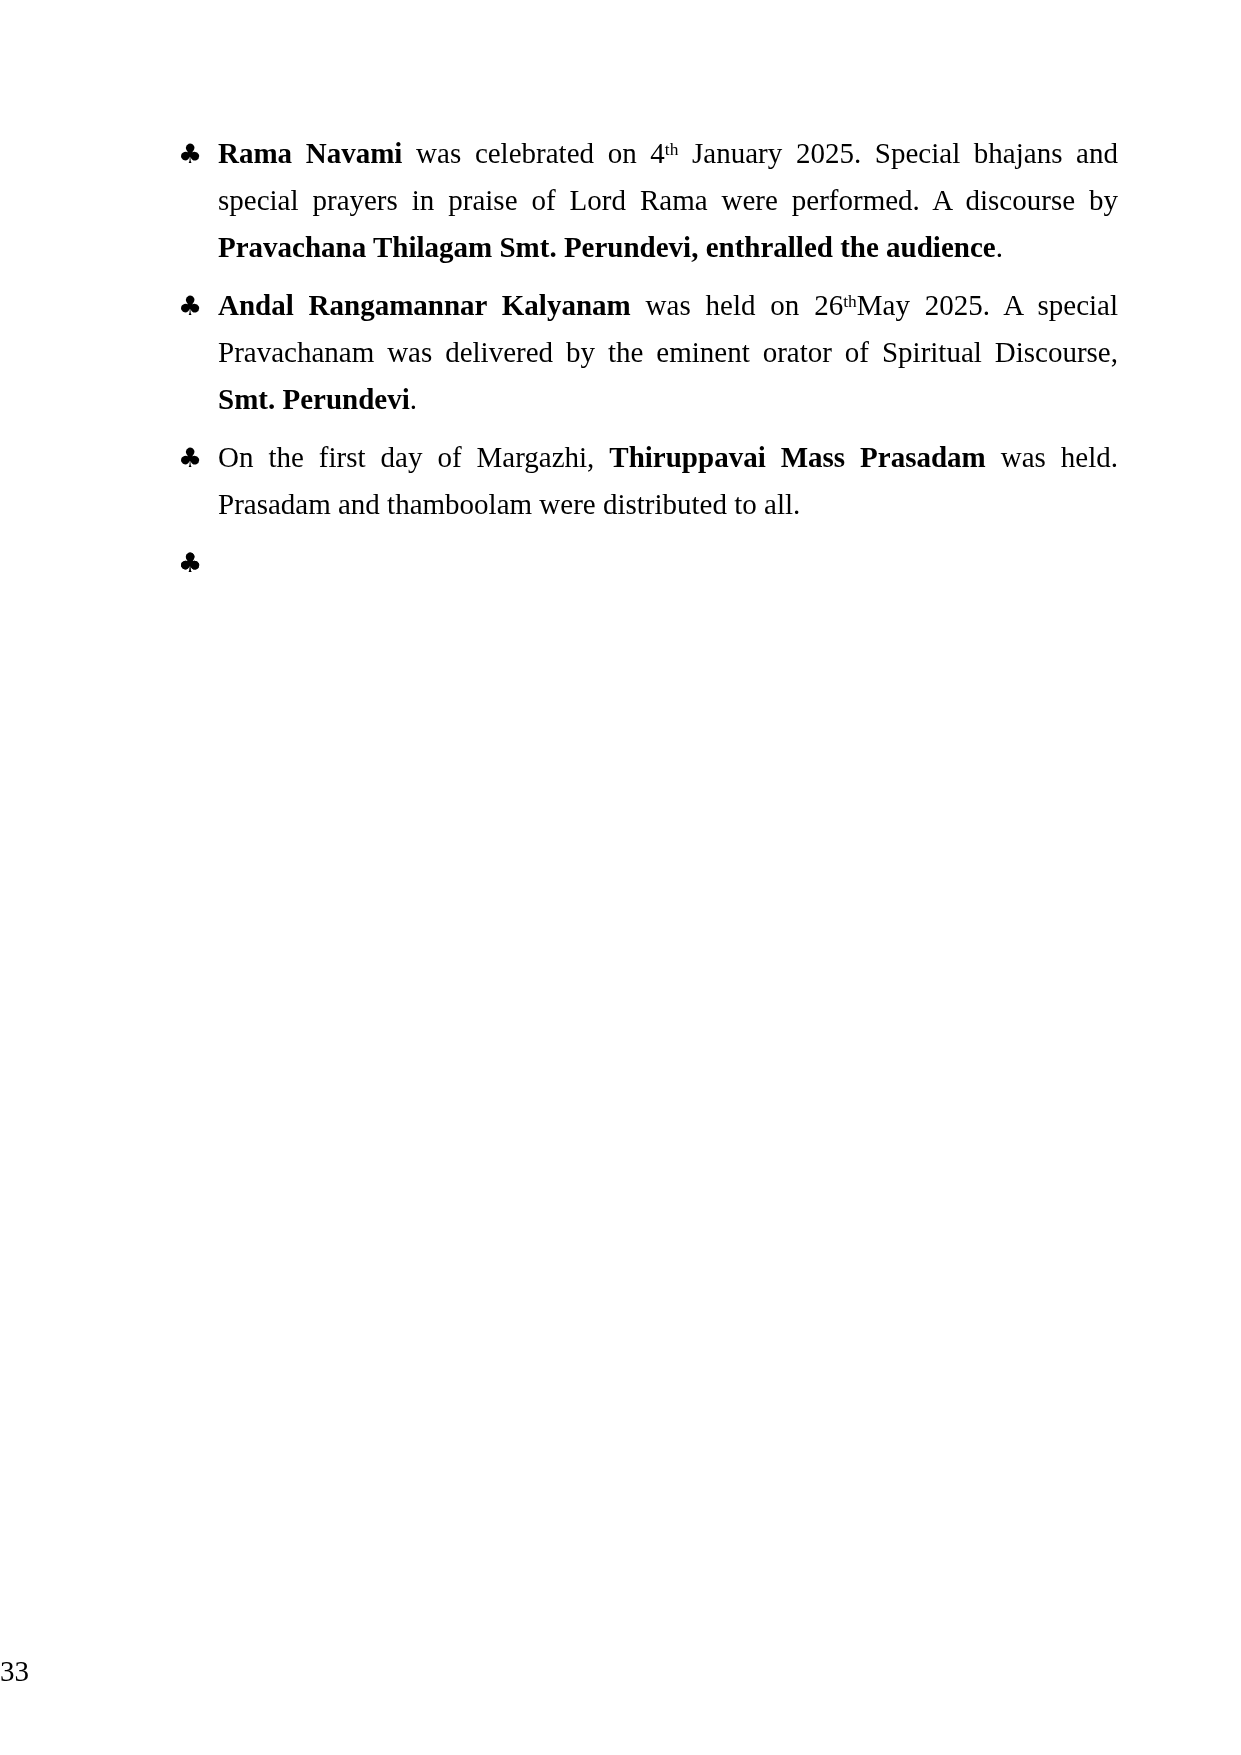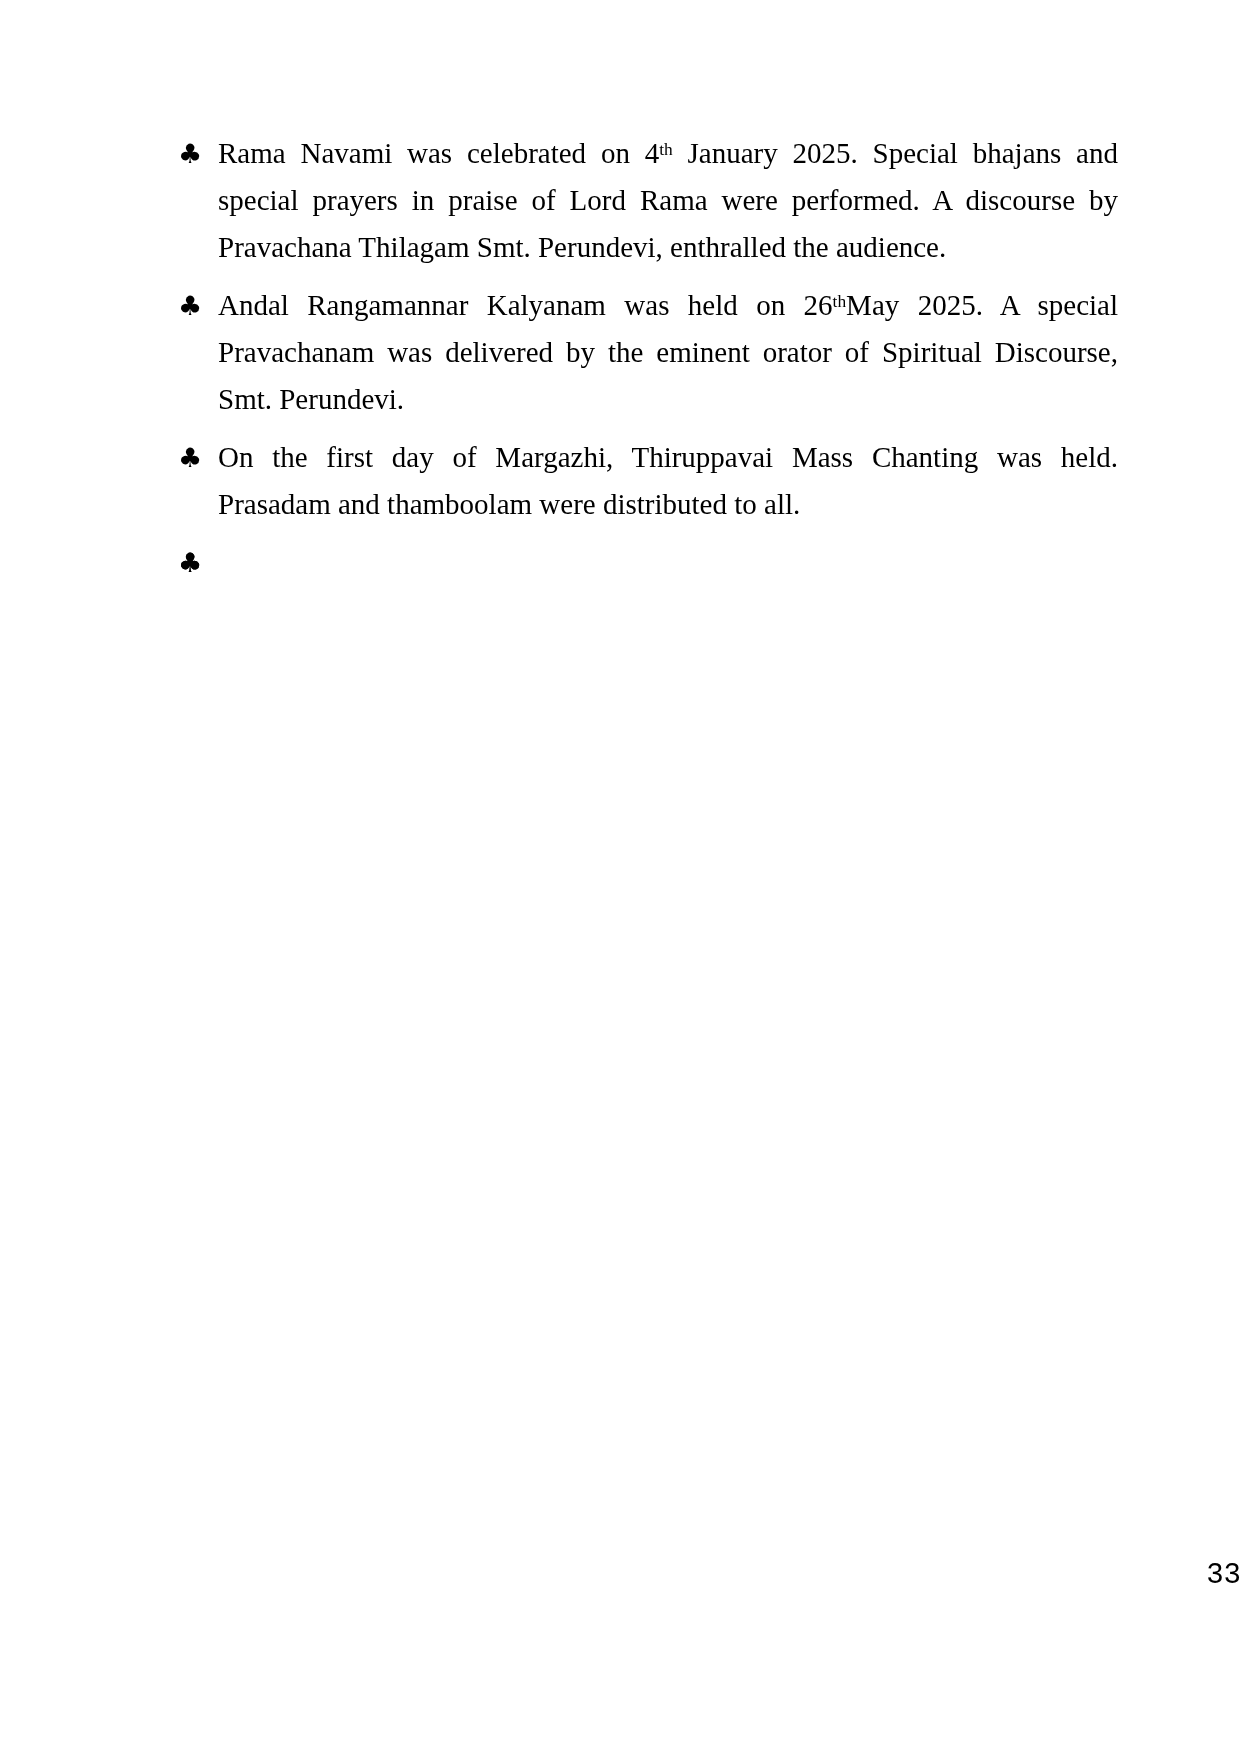--- a/index.html
+++ b/index.html
@@ -37,64 +37,63 @@
 
   .bullet-marker {
     position: absolute;
     left: 37px;
     top: 0;
     line-height: 47px;
     font-size: 27px;
     font-family: "DejaVu Sans", sans-serif;
   }
 
-  .b { font-weight: normal; }
+  .b { font-weight: bold; }
 
   .sup {
     font-size: 0.6em;
     line-height: 0;
     position: relative;
     top: -0.48em;
     margin-top: 30px;
   }
 
   .closing {
     text-align: justify;
     text-align-last: left;
     margin-top: 1px;
   }
 
   .page-number {
     position: absolute;
-    top: 1552px;
+    top: 1648px;
     left: 0;
     width: 100%;
-    text-align: right;
-    font-family: Liberation Mono, monospace;
+    text-align: left;
   }
 </style>
 </head>
 <body>
 
 <div class="page">
   <div class="content">
     <ul class="bullet-list" id="bullet-list">
   <li class="bullet-item">
     <span class="bullet-marker">♣</span>
     <span class="bullet-text"><span class="b ">Rama Navami</span><span class=""> was celebrated on 4</span><span class="sup">th</span><span class=""> January 2025. Special bhajans and special prayers in praise of Lord Rama were performed. A discourse by </span><span class="b ">Pravachana Thilagam Smt. Perundevi, enthralled the audience</span><span class="">.</span></span>
   </li>
 
   <li class="bullet-item">
     <span class="bullet-marker">♣</span>
     <span class="bullet-text"><span class="b ">Andal Rangamannar Kalyanam</span><span class=""> was held on 26</span><span class="sup">th</span><span class="">May 2025. A special Pravachanam was delivered by the eminent orator of Spiritual Discourse, </span><span class="b ">Smt. Perundevi</span><span class="">.</span></span>
   </li>
 
   <li class="bullet-item">
     <span class="bullet-marker">♣</span>
-    <span class="bullet-text"><span class="">On the first day of Margazhi, </span><span class="b ">Thiruppavai Mass Chanting</span><span class=""> was held. Prasadam and thamboolam were distributed to all.</span></span>
+    <span class="bullet-text"><span class="">On the first day of Margazhi, </span><span class="b ">Thiruppavai Mass Prasadam</span><span class=""> was held. Prasadam and thamboolam were distributed to all.</span></span>
   </li>
 
   <li class="bullet-item">
     <span class="bullet-marker">♣</span>
   </li>
 
   <li class="bullet-item">
     <span class="bullet-marker">♣</span>
   </li>
 </ul>

